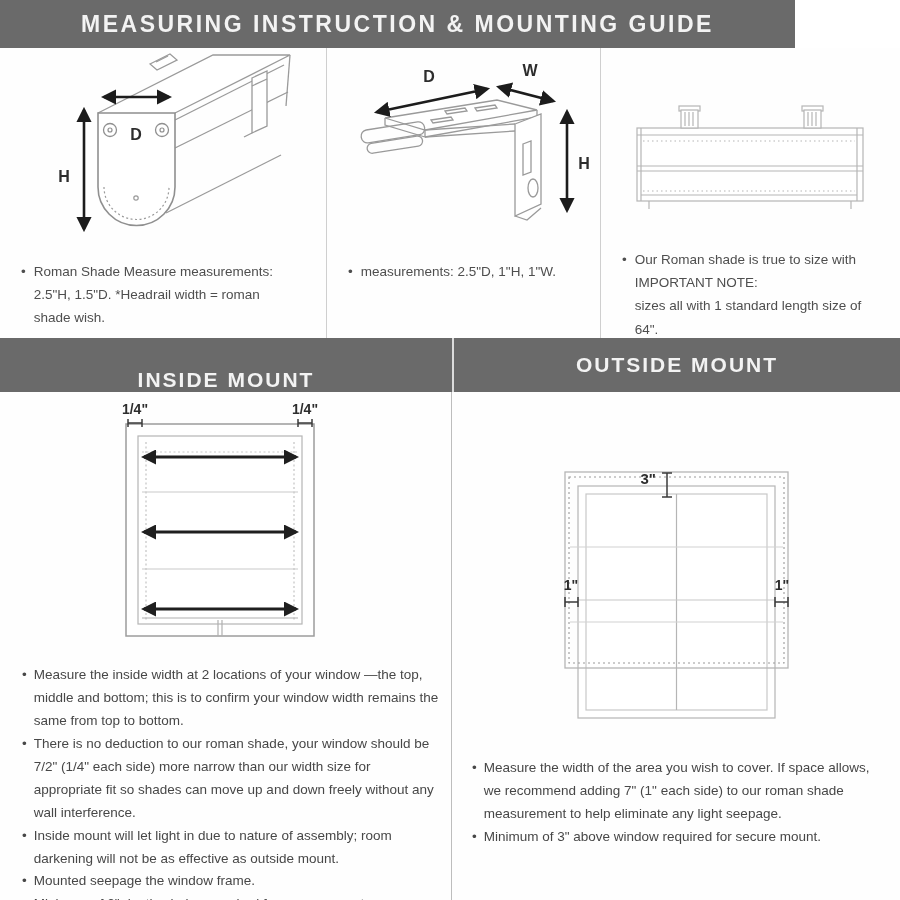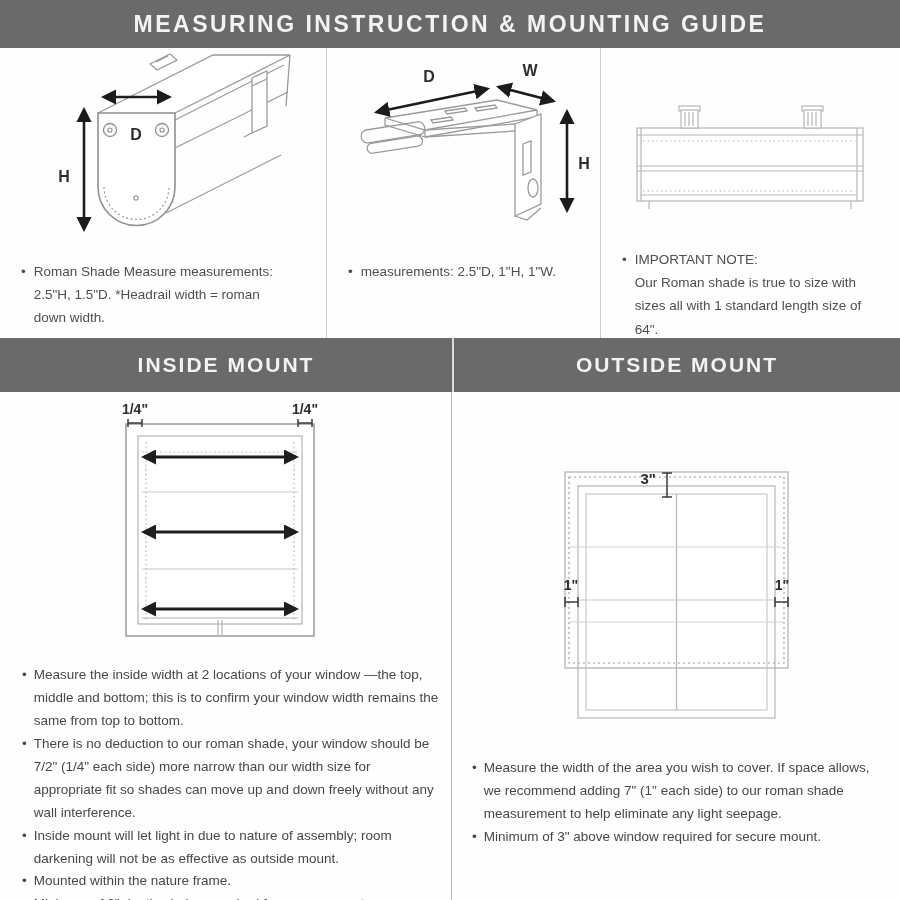--- a/index.html
+++ b/index.html
@@ -2,36 +2,36 @@
 <html><head>
 <meta charset="utf-8">
 <style>
   * { box-sizing: border-box; }
   html,body { margin:0; padding:0; }
   body {
     width:900px; height:900px; background:#ffffff; overflow:hidden;
     font-family:"Liberation Sans", sans-serif; color:#4a4a4a; position:relative;
   }
   .bar { background:#6a6a6a; display:flex; align-items:center; justify-content:center; }
-  .main-bar { height:48px; width:900px; }
+  .main-bar { height:48px; width:795px; }
   .main-bar h1 { margin:0; font-size:23px; font-weight:bold; letter-spacing:2.5px; color:#f3f3f3; }
 
   .top-row { display:flex; height:290px; background:#fefefe; }
   .panel { height:290px; }
   .panel-1 { width:327px; border-right:1px solid #cfcfcf; }
   .panel-2 { width:274px; border-right:1px solid #cfcfcf; }
   .panel-3 { flex:1; }
   .panel svg { display:block; }
 
   .cap { display:flex; font-size:13.5px; line-height:1.72; color:#4e4e4e; padding:0 12px 0 21px; }
   .cap .bullet { margin-right:8px; flex:0 0 auto; }
   .cap .cap-text { flex:1; }
 
   .mid-bars { display:flex; height:54px; }
-  .mid-cell-left { width:452px; }
+  .mid-cell-left { width:452px;align-items:flex-end; }
   .mid-cell-right { flex:1; border-left:2px solid #dcdcdc; }
   .mid-bars h2 { margin:0; font-size:21px; font-weight:bold; letter-spacing:2px; color:#f3f3f3; }
 
   .bottom-row { display:flex; height:508px; background:#fefefe; }
   .bcol-left { width:452px; border-right:1px solid #bdbdbd; }
   .bcol-right { flex:1; }
 
   .inside-diagram { margin:2px 0 0 58px; }
   .outside-diagram { margin:70px 0 0 100px; }
 
@@ -91,21 +91,21 @@
         <line class="arrow" x1="104" y1="49" x2="169" y2="49" marker-start="url(#ah-a)" marker-end="url(#ah-a)"></line>
         <line class="arrow" x1="84" y1="62" x2="84" y2="181" marker-start="url(#ah-a)" marker-end="url(#ah-a)"></line>
         <text class="dim" x="136" y="92" font-size="16" text-anchor="middle">D</text>
         <text class="dim" x="64" y="134" font-size="16" text-anchor="middle">H</text>
       </svg>
       <div class="cap">
         <span class="bullet">•</span>
         <div class="cap-text">
           <div>Roman Shade Measure measurements:</div>
           <div>2.5"H, 1.5"D. *Headrail width = roman</div>
-          <div>down width.</div>
+          <div>shade wish.</div>
         </div>
       </div>
     </div>
 
     <div class="panel panel-2">
       <svg width="274" height="212" viewBox="0 0 274 212">
         <defs>
           <marker id="ah-b" viewBox="0 0 10 10" refX="8" refY="5" markerWidth="6" markerHeight="6" orient="auto-start-reverse">
             <path d="M0,0 L10,5 L0,10 Z" fill="#1c1c1c"></path>
           </marker>
@@ -169,22 +169,22 @@
             <rect x="203" y="62" width="17" height="18" fill="#ffffff"></rect>
             <line x1="207" y1="64" x2="207" y2="78"></line>
             <line x1="211" y1="64" x2="211" y2="78"></line>
             <line x1="215" y1="64" x2="215" y2="78"></line>
           </g>
         </g>
       </svg>
       <div class="cap">
         <span class="bullet">•</span>
         <div class="cap-text">
+          <div>Our Roman shade is true to size with</div>
           <div>IMPORTANT NOTE:</div>
-          <div>Our Roman shade is true to size with</div>
           <div>sizes all with 1 standard length size of 64".</div>
         </div>
       </div>
     </div>
   </section>
 
   <section class="mid-bars">
     <div class="bar mid-cell-left">
       <h2>INSIDE MOUNT</h2>
     </div>
@@ -236,21 +236,21 @@
         <li>
             <span class="bullet">•</span>
             <span class="li-text">There is no deduction to our roman shade, your window should be 7/2" (1/4" each side) more narrow than our width size for appropriate fit so shades can move up and down freely without any wall interference.</span>
           </li>
         <li>
             <span class="bullet">•</span>
             <span class="li-text">Inside mount will let light in due to nature of assembly; room darkening will not be as effective as outside mount.</span>
           </li>
         <li>
             <span class="bullet">•</span>
-            <span class="li-text">Mounted within the nature frame.</span>
+            <span class="li-text">Mounted seepage the window frame.</span>
           </li>
         <li>
             <span class="bullet">•</span>
             <span class="li-text">Minimum of 3" depth window required for secure mount.</span>
           </li>
       </ul>
     </div>
 
     <div class="bcol-right">
       <svg class="outside-diagram" width="280" height="265" viewBox="0 0 280 265">

